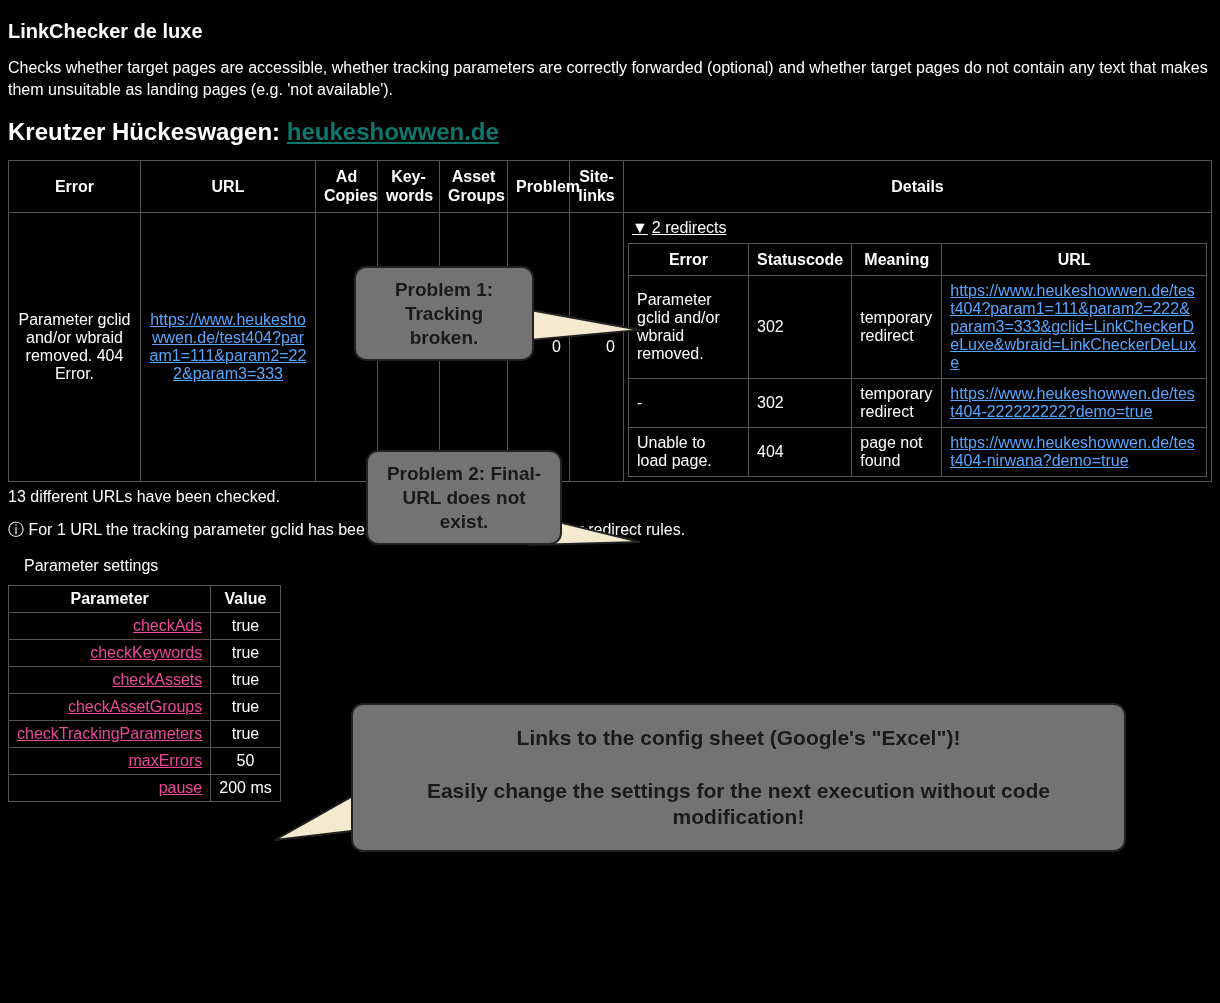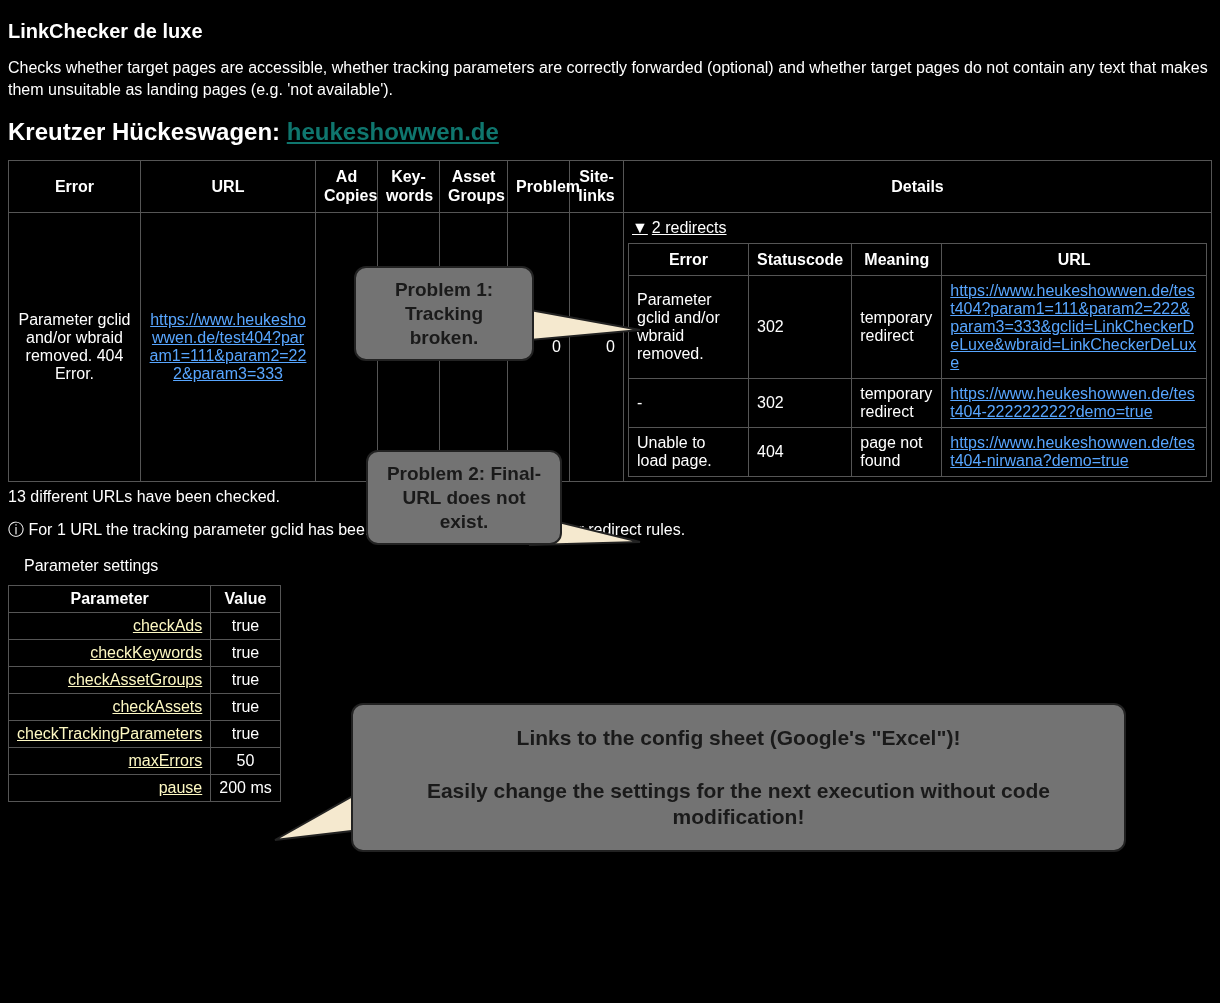--- a/index.html
+++ b/index.html
@@ -97,21 +97,21 @@
     border: 1px solid #555;
     padding: 4px 8px;
     font-size: 16px;
   }
   table.param-table th {
     font-weight: bold;
     text-align: center;
   }
   table.param-table td.pname { text-align: right; }
   table.param-table td.pname a {
-    color: #fef9c3;
+    color: #ec4899;
   }
   table.param-table td.pval { text-align: center; }
 
   .bubble {
     position: absolute;
     background: #737373;
     color: #1a1a1a;
     border: 2px solid #222;
     border-radius: 12px;
     font-weight: bold;
@@ -238,25 +238,25 @@
   <tbody>
     <tr>
       <td class="pname"><a href="#">checkAds</a></td>
       <td class="pval">true</td>
     </tr>
     <tr>
       <td class="pname"><a href="#">checkKeywords</a></td>
       <td class="pval">true</td>
     </tr>
     <tr>
+      <td class="pname"><a href="#">checkAssets</a></td>
+      <td class="pval">true</td>
+    </tr>
+    <tr>
       <td class="pname"><a href="#">checkAssetGroups</a></td>
-      <td class="pval">true</td>
-    </tr>
-    <tr>
-      <td class="pname"><a href="#">checkAssets</a></td>
       <td class="pval">true</td>
     </tr>
     <tr>
       <td class="pname"><a href="#">checkTrackingParameters</a></td>
       <td class="pval">true</td>
     </tr>
     <tr>
       <td class="pname"><a href="#">maxErrors</a></td>
       <td class="pval">50</td>
     </tr>

